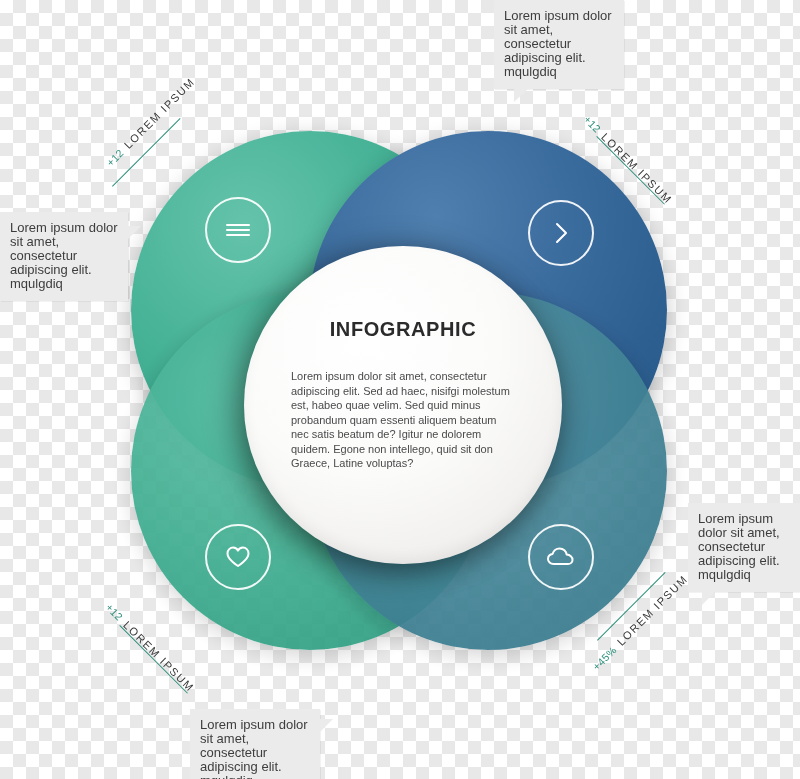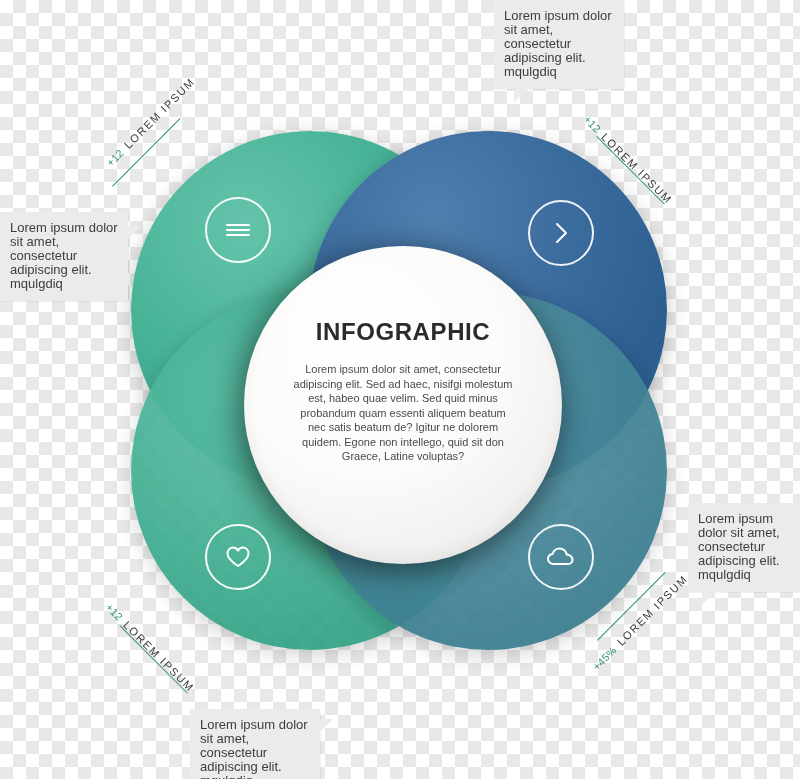--- a/index.html
+++ b/index.html
@@ -75,33 +75,33 @@
     background: radial-gradient(circle at 38% 30%, #ffffff 0%, #fbfbfa 45%, #f1f0ee 75%, #e4e3e0 100%);
     box-shadow: 0 10px 26px rgba(0,0,0,0.28), inset 0 -6px 14px rgba(0,0,0,0.05);
     display: flex;
     flex-direction: column;
     align-items: center;
     justify-content: flex-start;
     padding-top: 72px;
     box-sizing: border-box;
   }
   .center-title {
-    font-size: 24px;
+    font-size: 20px;
     letter-spacing: 0.6px;
     color: #2b2b2b;
     font-weight: bold;
     margin: 0 0 12px 0;
   }
   .center-body {
     width: 224px;
     font-size: 11px;
     line-height: 14.5px;
     color: #4a4a4a;
-    text-align: center;
-    margin: 4px;
+    text-align: left;
+    margin: 16px;
   }
 
   
   .icon-ring {
     position: absolute;
     width: 62px; height: 62px;
     border: 2px solid rgba(255,255,255,0.92);
     border-radius: 50%;
     display: flex;
     align-items: center;

